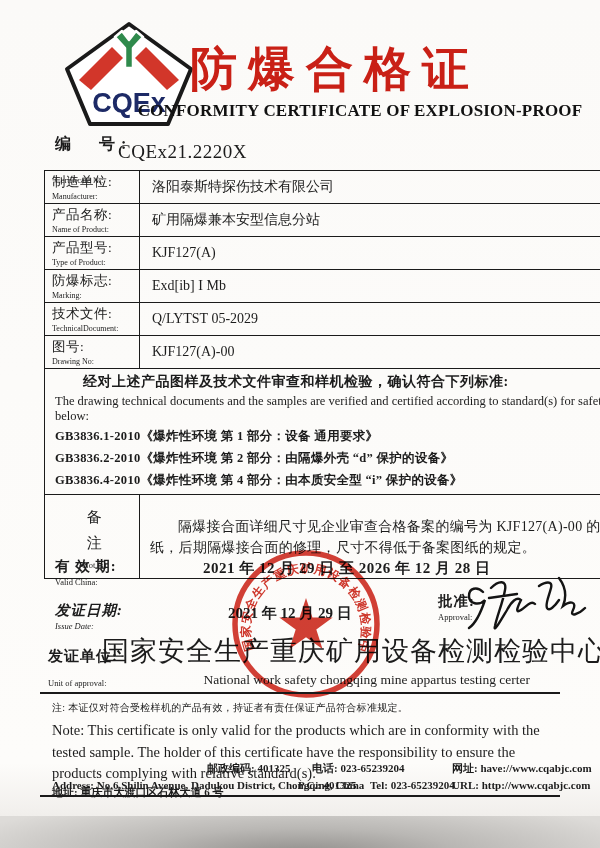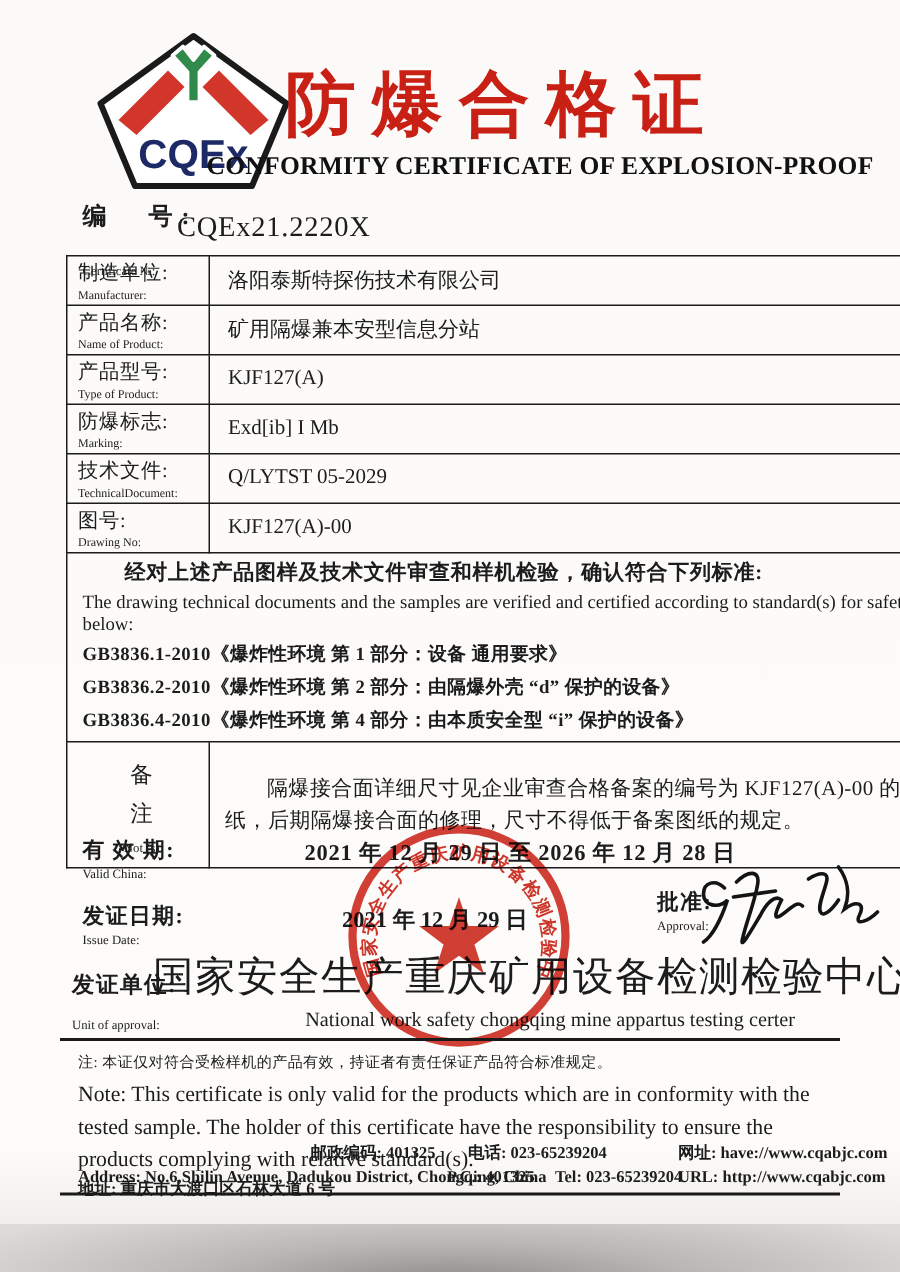--- a/index.html
+++ b/index.html
@@ -45,21 +45,21 @@
   td.remark-lbl { text-align:center; }
   td.remark-lbl .cn { font-size:15px; line-height:26px; }
   td.remark-lbl .en { font-size:8.5px; margin-top:4px; }
   td.remark-val { vertical-align:top; padding:5px 8px 4px 10px; font-size:14px; line-height:21px; }
   td.remark-val p { text-indent:2em; letter-spacing:0.3px; }
   
   .fieldlbl .cn { font-size:14.5px; font-weight:bold; letter-spacing:1px; }
   .fieldlbl .en { font-size:8.5px; margin-top:1px; }
   .valid-lbl { position:absolute; left:55px; top:557px; }
   .valid-val { position:absolute; left:175px; top:559px; font-size:15px; font-weight:600; letter-spacing:0.5px; white-space:nowrap;margin-left:28px; }
-  .issue-lbl { position:absolute; left:55px; top:601px; }
+  .issue-lbl { position:absolute; left:55px; top:601px;font-style:italic; }
   .issue-val { position:absolute; left:228px; top:604px; font-size:15px; font-weight:600; white-space:nowrap; }
   .approval-lbl { position:absolute; left:438px; top:592px; }
   .signature { position:absolute; left:455px; top:560px; }
   .unit-lbl { position:absolute; left:48px; top:647px; font-size:15px; font-weight:600; letter-spacing:1px; }
   .unit-en-lbl { position:absolute; left:48px; top:678px; font-size:8.5px; }
   .unit-val { position:absolute; left:102px; top:633px; font-size:27px; letter-spacing:1px; white-space:nowrap; }
   .unit-val-en { position:absolute; left:100px; top:672px; width:430px; text-align:right; font-size:13.5px; white-space:nowrap; }
   .stamp { position:absolute; left:228px; top:546px; mix-blend-mode:multiply; opacity:0.92; }
   
   .rule { position:absolute; left:40px; width:520px; border-top:2.5px solid #1a1a1a; }

